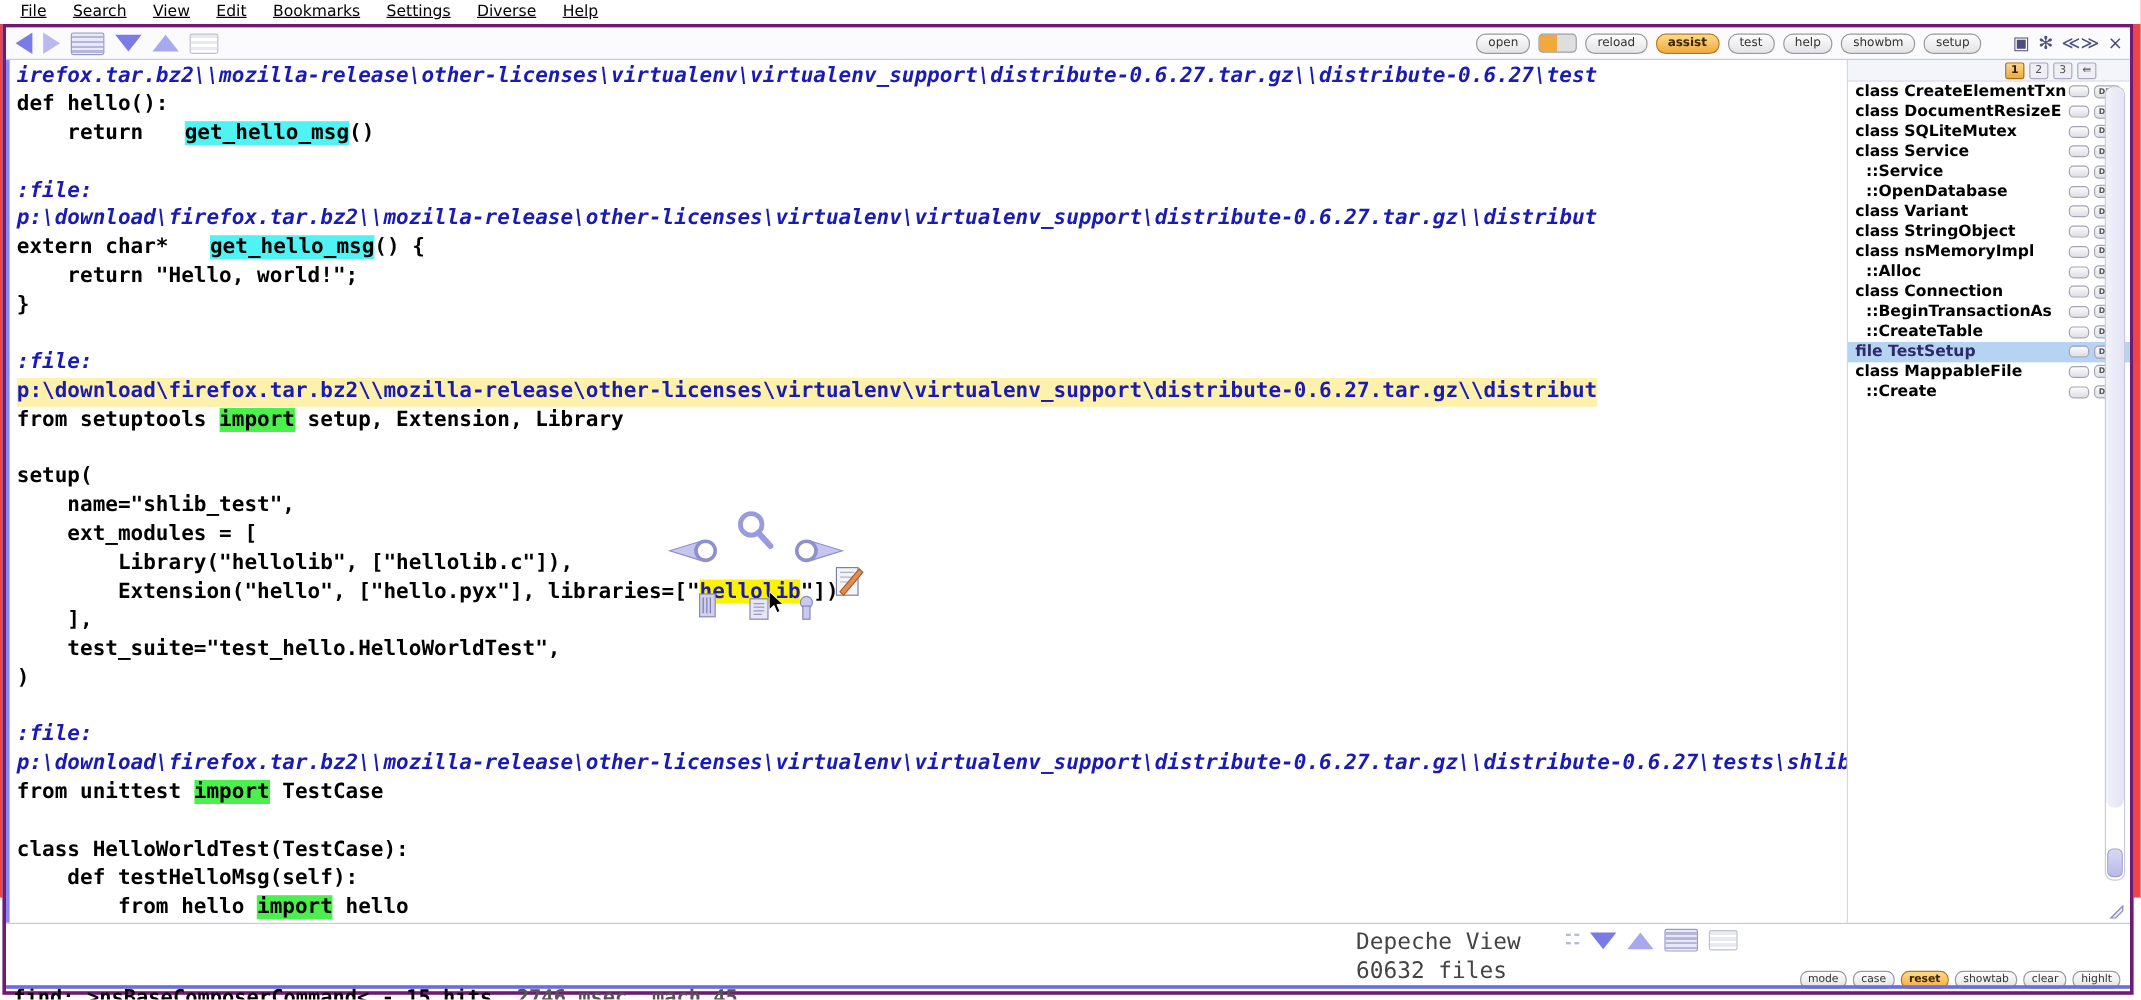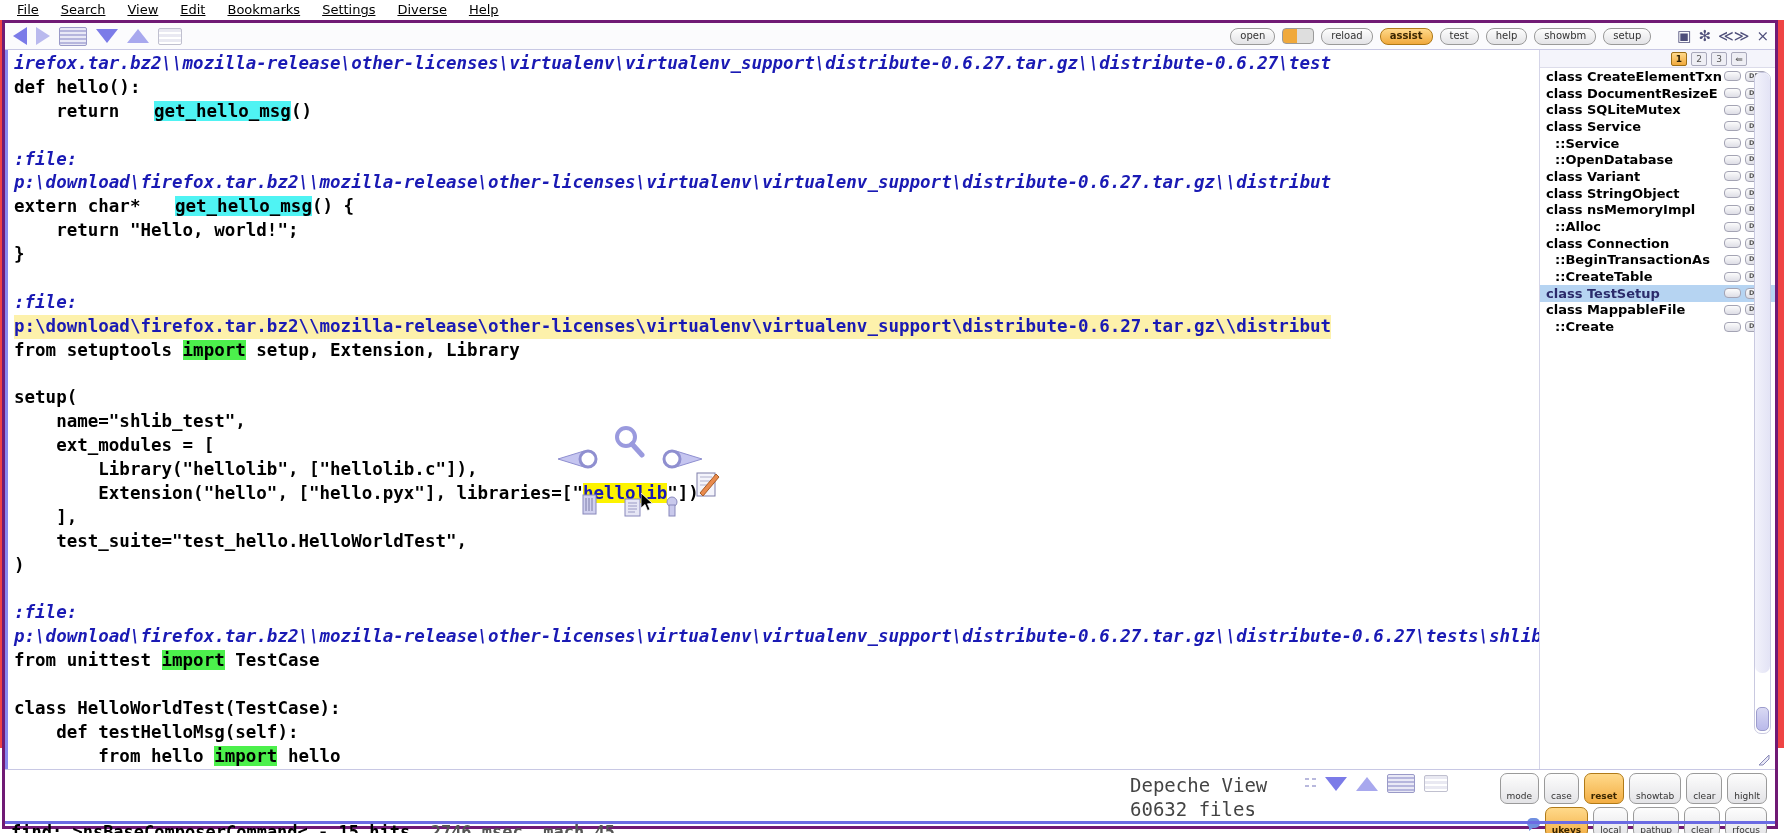--- a/index.html
+++ b/index.html
@@ -46,21 +46,21 @@
       repeating-linear-gradient(to bottom,#e9e9f2 0 3px,#ffffff 3px 5px);
       border:1px solid #c0c0cf;border-radius:2px;}
 
   .pill{
     font-family:"DejaVu Sans",sans-serif;font-size:10px;color:#333;
     background:linear-gradient(to bottom,#fdfdfd,#e3e3e6);
     border:1px solid #9a9a9a;border-radius:8px;
     padding:1px 9px 2px;line-height:12px;white-space:nowrap;cursor:default;
   }
   .pill.on{background:linear-gradient(to bottom,#ffd98a,#f0a93c);border-color:#b07a18;color:#3a2600;font-weight:bold;}
-  .pill.sm{font-size:9px;padding:16px 6px 1px;border-radius:7px;}
+  .pill.sm{font-size:9px;padding:0px 6px 1px;border-radius:7px;margin-top:36px;}
   .pill.orange{background:linear-gradient(to bottom,#ffd98a,#f3ae44);border-color:#b07a18;color:#3a2600;font-weight:bold;text-align:right;}
   .swatchbtn{width:30px;height:14px;border:1px solid #9a9a9a;border-radius:4px;
     background:linear-gradient(to right,#f0a93c 0 48%,#dedede 48% 100%);}
   .glyph{font-family:"DejaVu Sans",sans-serif;font-size:15px;color:#4e4e7a;line-height:15px;cursor:default;}
 
   
   .body{position:relative;height:719px;display:flex;background:#fff;}
 
   
   .codepane{
@@ -332,21 +332,21 @@
               </div>
             </div>
             <div class="crow">
               <div class="cname ind">::CreateTable</div>
               <div class="rowbtns">
                 <div class="minibtn"></div>
                 <div class="delbtn">DEL</div>
               </div>
             </div>
             <div class="crow sel">
-              <div class="cname">class TestSetup</div>
+              <div class="cname">file TestSetup</div>
               <div class="rowbtns">
                 <div class="minibtn"></div>
                 <div class="delbtn">DEL</div>
               </div>
             </div>
             <div class="crow">
               <div class="cname">class MappableFile</div>
               <div class="rowbtns">
                 <div class="minibtn"></div>
                 <div class="delbtn">DEL</div>

